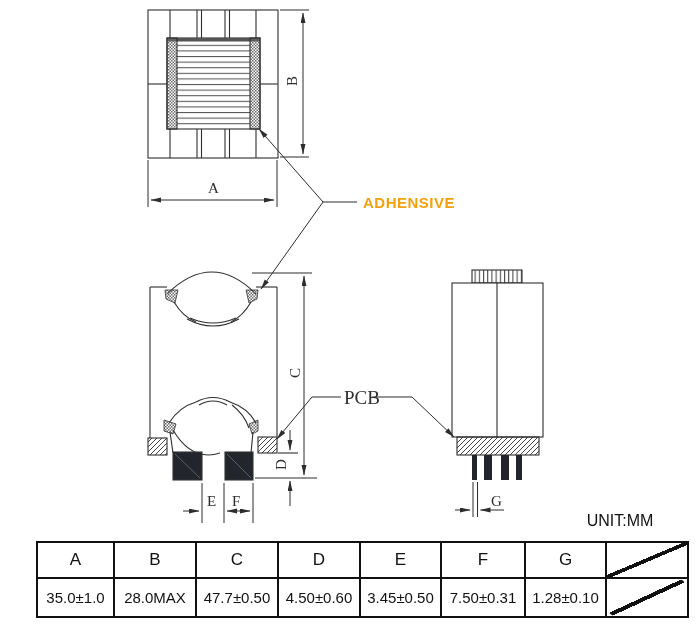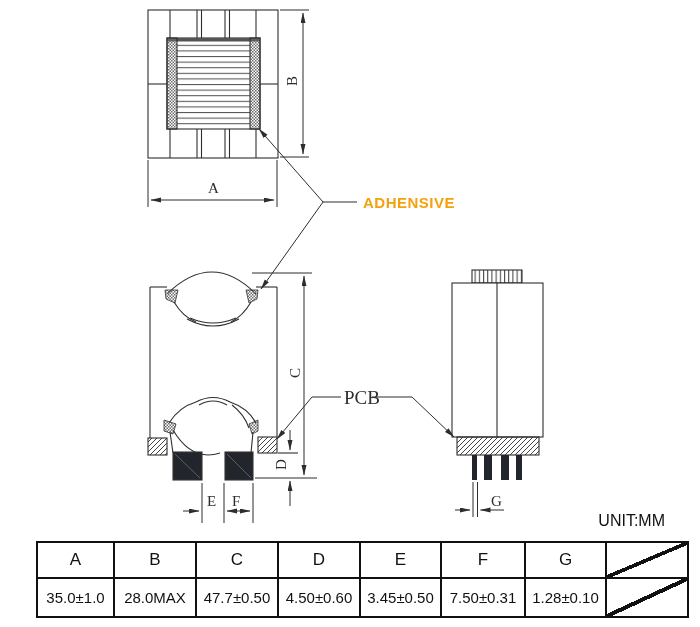--- a/index.html
+++ b/index.html
@@ -2,28 +2,28 @@
 <html><head>
 <meta charset="utf-8">
 <style>
   html,body{margin:0;padding:0;background:#ffffff;}
   #stage{position:relative;width:700px;height:627px;background:#ffffff;overflow:hidden;
          font-family:"Liberation Sans",sans-serif;}
   #drawing{position:absolute;left:0;top:0;}
   .dimletter{font-family:"Liberation Serif",serif;font-size:15px;fill:#2d2d2d;}
   .calloutserif{font-family:"Liberation Serif",serif;font-size:19px;fill:#2d2d2d;}
   .adhlabel{font-family:"Liberation Sans",sans-serif;font-size:15px;font-weight:600;letter-spacing:.5px;}
-  #unit-label{position:absolute;left:575px;top:512px;width:90px;text-align:right;
+  #unit-label{position:absolute;left:575px;top:512px;width:90px;text-align:center;
               font-size:16px;color:#111;}
   #dim-table{position:absolute;left:36px;top:541px;width:651px;height:75px;
              border-collapse:collapse;table-layout:fixed;background:#fff;}
   #dim-table td{border:2px solid #111;text-align:center;vertical-align:middle;
                 padding:0;color:#111;overflow:hidden;}
   #dim-table tr.hdr td{height:34px;font-size:17px;}
-  #dim-table tr.val td{height:37px;font-size:15px;}
+  #dim-table tr.val td{height:37px;font-size:15px;border-radius:13px;}
   td.diag{background:linear-gradient(to bottom right,transparent 47%,#111 47%,#111 53%,transparent 53%);}
 </style>
 </head>
 <body>
 
 <div id="stage">
 
 <svg id="drawing" width="700" height="627" viewBox="0 0 700 627">
   <defs>
     <marker id="arw" markerWidth="11" markerHeight="6" refX="10" refY="2.5" orient="auto" markerUnits="userSpaceOnUse">

